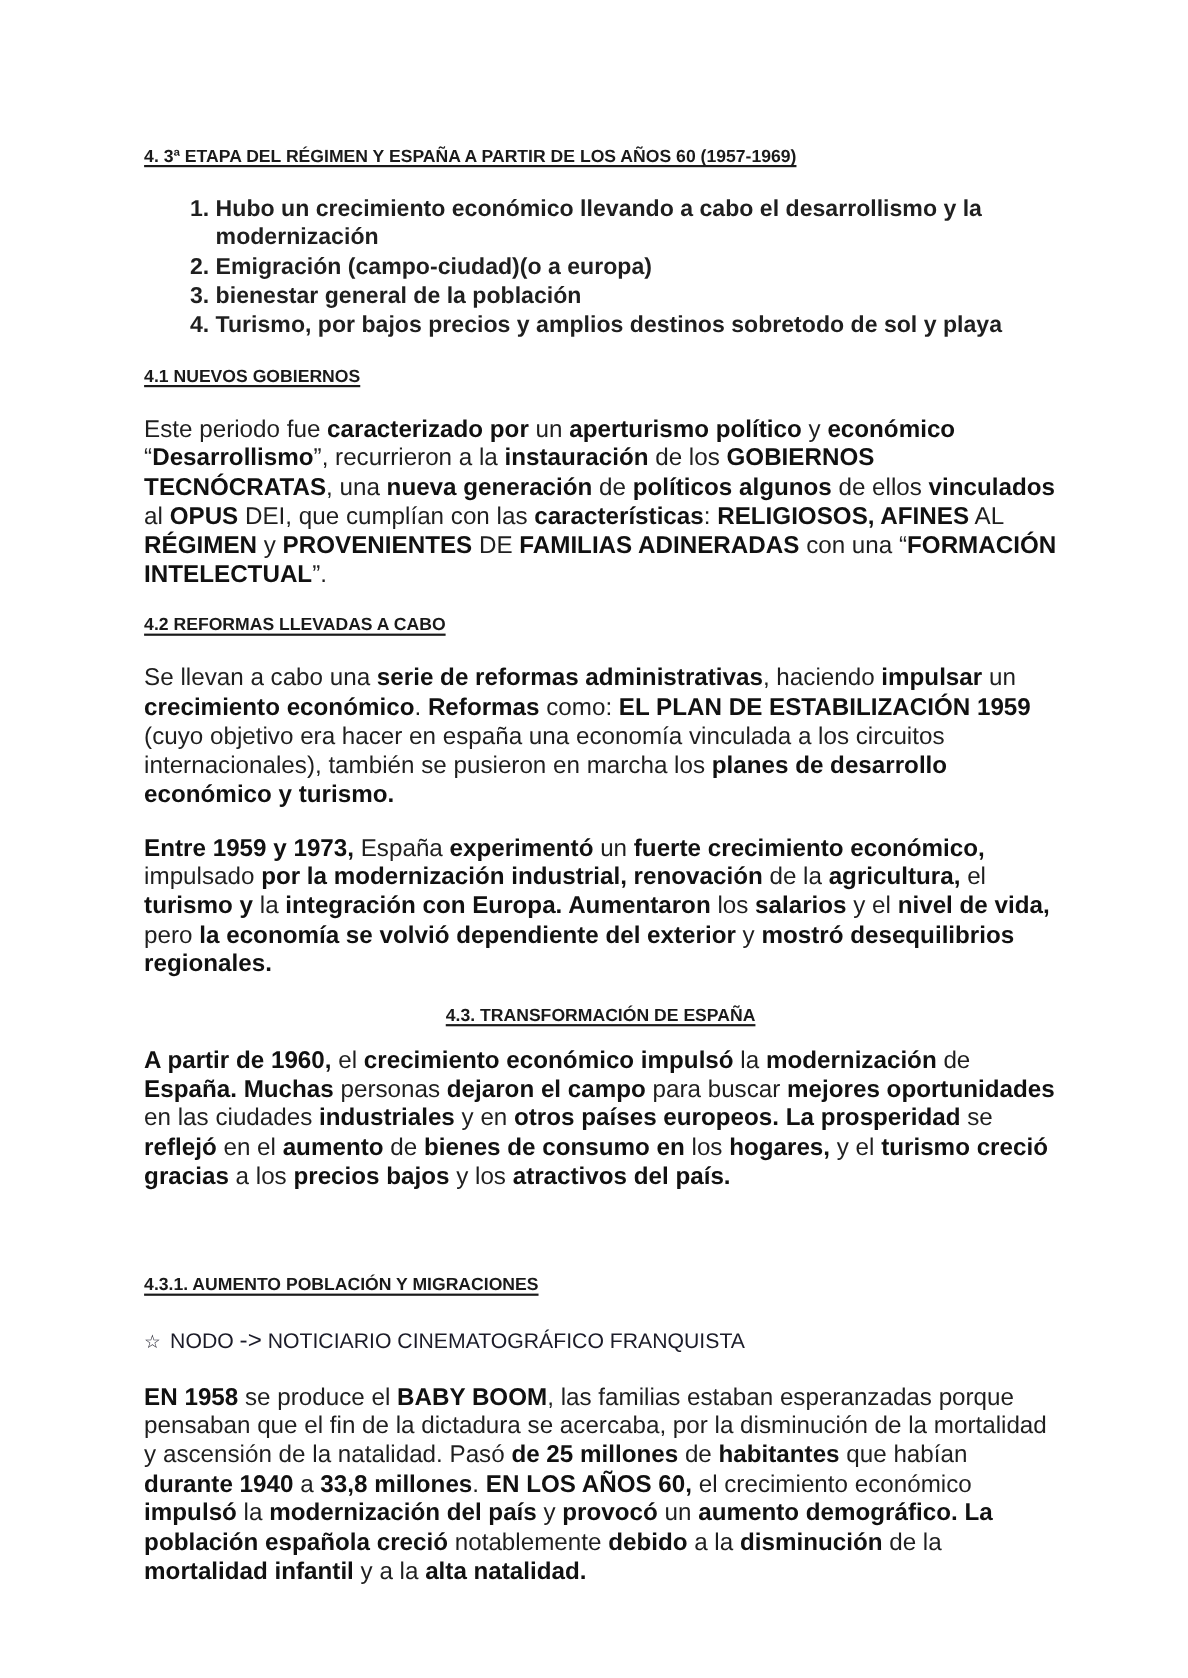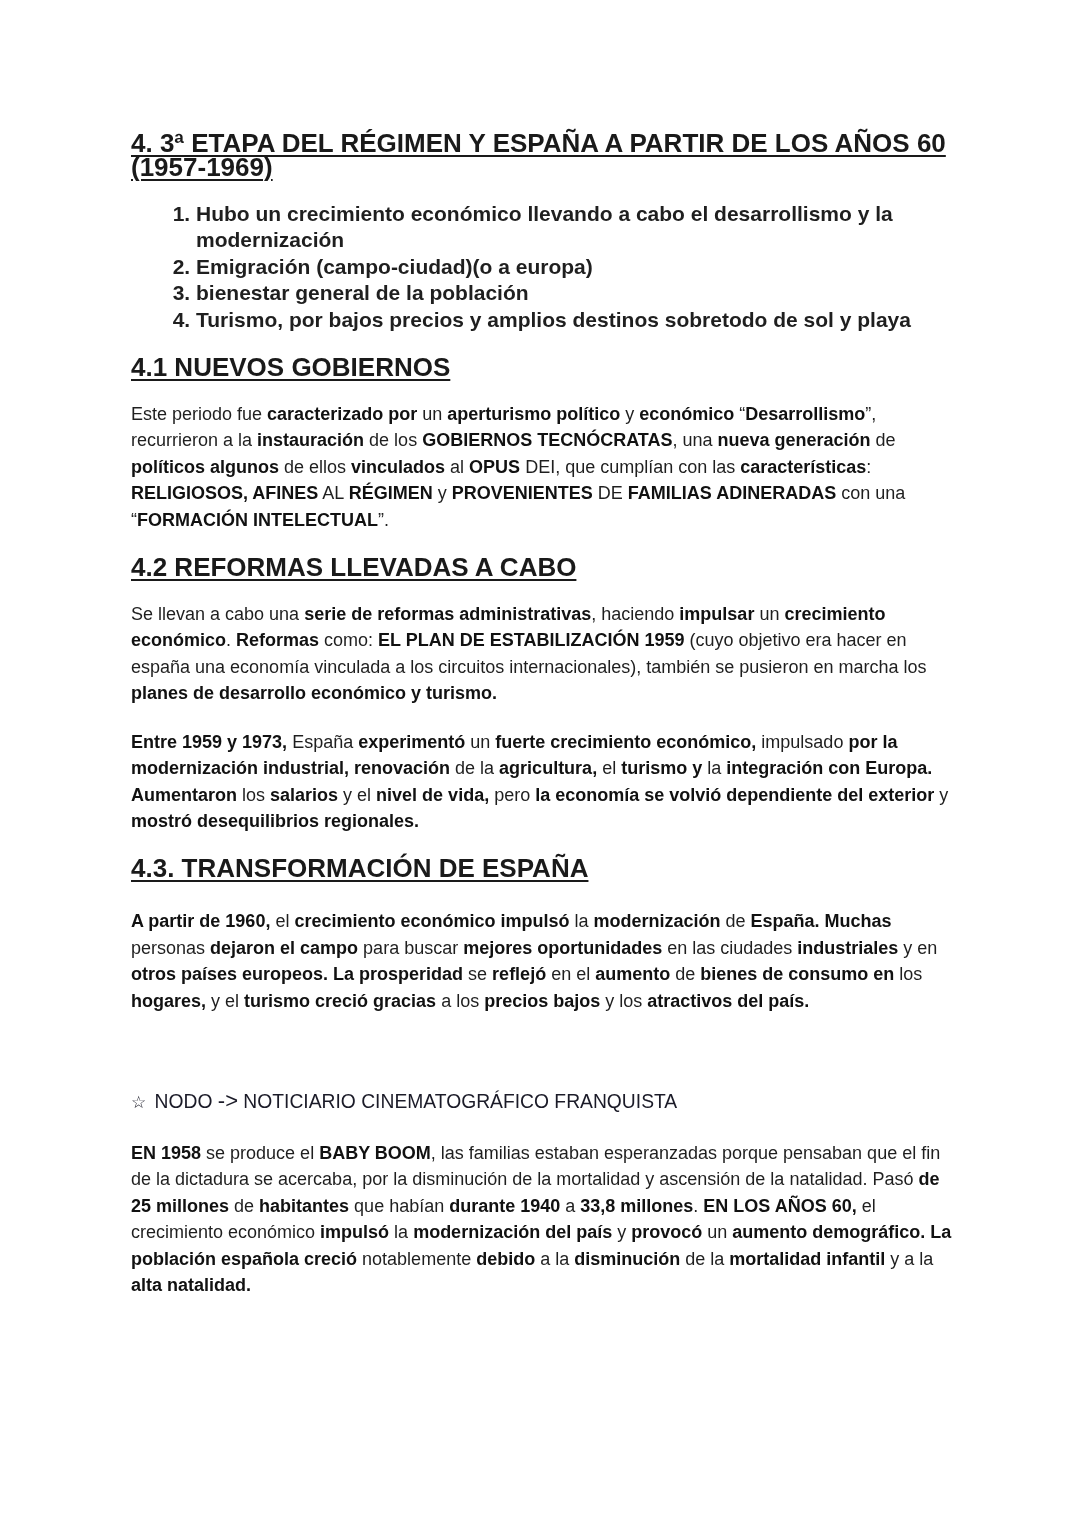--- a/index.html
+++ b/index.html
@@ -2,25 +2,25 @@
 <html><head>
   <meta charset="utf-8">
   <style>
     html, body { margin: 0; padding: 0; background: #ffffff; }
     body {
       width: 1080px; height: 1525px; position: relative; overflow: hidden;
       font-family: "Liberation Sans", sans-serif; color: #1f1f1f;
     }
     .page { position: absolute; left: 131px; top: 131px; width: 830px; }
     .heading {
-      font-weight: bold; font-size: 26px; text-decoration: underline;
+      font-weight: bold; font-size: 16px; text-decoration: underline;
       text-underline-offset: 3px; text-decoration-thickness: 2px;
       margin: 0; line-height: 24px; color: #1a1a1a;
     }
-    .para { font-size: 18px; line-height: 26.4px; margin: 0; color: #1f1f1f; }
+    .para { font-size: 22px; line-height: 26.4px; margin: 0; color: #1f1f1f; }
     .para b { font-weight: bold; color: #111; }
     ol.list { margin: 0; padding-left: 65px; font-size: 21px; line-height: 26.4px; font-weight: bold; }
     ol.list li { padding-left: 0px; }
     .note { font-size: 19.3px; line-height: 26px; color: #1b1b28; }
     .note .arrow { font-size: 22px; }
     .star { font-size: 17px; margin-right: 3px; }
   </style>
 </head>
 <body>
 
@@ -36,23 +36,24 @@
   </ol>
 
   <h2 class="heading" style="margin-bottom:22px;margin-top:17px;">4.1 NUEVOS GOBIERNOS</h2>
   <p class="para" style="margin-bottom:22px;"><span>Este periodo fue </span><b>caracterizado por</b><span> un </span><b>aperturismo político</b><span> y </span><b>económico</b><span> “</span><b>Desarrollismo</b><span>”, recurrieron a la </span><b>instauración</b><span> de los </span><b>GOBIERNOS TECNÓCRATAS</b><span>, una </span><b>nueva generación</b><span> de </span><b>políticos algunos</b><span> de ellos </span><b>vinculados</b><span> al </span><b>OPUS</b><span> DEI, que cumplían con las </span><b>características</b><span>: </span><b>RELIGIOSOS, AFINES</b><span> AL </span><b>RÉGIMEN</b><span> y </span><b>PROVENIENTES</b><span> DE </span><b>FAMILIAS ADINERADAS</b><span>  con una “</span><b>FORMACIÓN INTELECTUAL</b><span>”.</span></p>
 
   <h2 class="heading" style="margin-bottom:22px;">4.2 REFORMAS LLEVADAS A CABO</h2>
   <p class="para" style="margin-bottom:22px;"><span>Se llevan a cabo una </span><b>serie de reformas administrativas</b><span>, haciendo </span><b>impulsar</b><span> un </span><b>crecimiento económico</b><span>. </span><b>Reformas</b><span> como: </span><b>EL PLAN DE ESTABILIZACIÓN 1959</b><span> (cuyo objetivo era hacer en españa una economía vinculada a los circuitos internacionales), también se pusieron en marcha los </span><b>planes de desarrollo económico y turismo.</b></p>
 
   <p class="para" style="margin-bottom:22px;"><b>Entre 1959 y 1973,</b><span> España </span><b>experimentó</b><span> un </span><b>fuerte crecimiento económico,</b><span> impulsado </span><b>por la modernización industrial, renovación</b><span> de la </span><b>agricultura,</b><span>  el </span><b>turismo y</b><span> la </span><b>integración con Europa. Aumentaron</b><span> los </span><b>salarios</b><span> y el </span><b>nivel de vida,</b><span> pero </span><b>la economía se volvió dependiente del exterior</b><span> y </span><b>mostró desequilibrios regionales.</b></p>
 
-  <h2 class="heading" style="margin-bottom:28px;">4.3. TRANSFORMACIÓN DE ESPAÑA</h2>
+  <h2 class="heading" style="margin-bottom:15px;text-align:center;">4.3. TRANSFORMACIÓN DE ESPAÑA</h2>
   <p class="para" style="margin-bottom:74px;"><b>A partir de 1960,</b><span> el </span><b>crecimiento económico impulsó</b><span> la </span><b>modernización</b><span> de </span><b>España.</b><span> </span><b>Muchas</b><span> personas </span><b>dejaron el campo</b><span> para buscar </span><b>mejores oportunidades</b><span> en las ciudades </span><b>industriales</b><span> y en </span><b>otros países europeos. La prosperidad</b><span> se </span><b>reflejó</b><span> en el </span><b>aumento</b><span> de </span><b>bienes de consumo en</b><span> los </span><b>hogares,</b><span> y el </span><b>turismo creció gracias</b><span> a los </span><b>precios bajos</b><span> y los </span><b>atractivos del país.</b></p>
 
+  <h2 class="heading" style="margin-bottom:24px;">4.3.1. AUMENTO POBLACIÓN Y MIGRACIONES</h2>
 
   <div class="note" style="margin-bottom:24px;">
     <span class="star">☆</span>
     <span>NODO</span>
     <span class="arrow">-&gt;</span>
     <span>NOTICIARIO CINEMATOGRÁFICO FRANQUISTA</span>
   </div>
 
   <p class="para"><b>EN 1958</b><span> se produce el </span><b>BABY BOOM</b><span>, las familias estaban esperanzadas porque pensaban que el fin de la dictadura se acercaba, por la disminución de la mortalidad y ascensión de la natalidad. Pasó </span><b>de 25 millones</b><span> de </span><b>habitantes</b><span> que habían </span><b>durante 1940</b><span> a </span><b>33,8 millones</b><span>. </span><b>EN LOS AÑOS 60,</b><span> el crecimiento económico </span><b>impulsó</b><span> la </span><b>modernización del país</b><span> y </span><b>provocó</b><span> un </span><b>aumento demográfico. La población española creció</b><span> notablemente </span><b>debido</b><span> a la </span><b>disminución</b><span> de la </span><b>mortalidad infantil</b><span> y a la </span><b>alta natalidad.</b></p>
 

